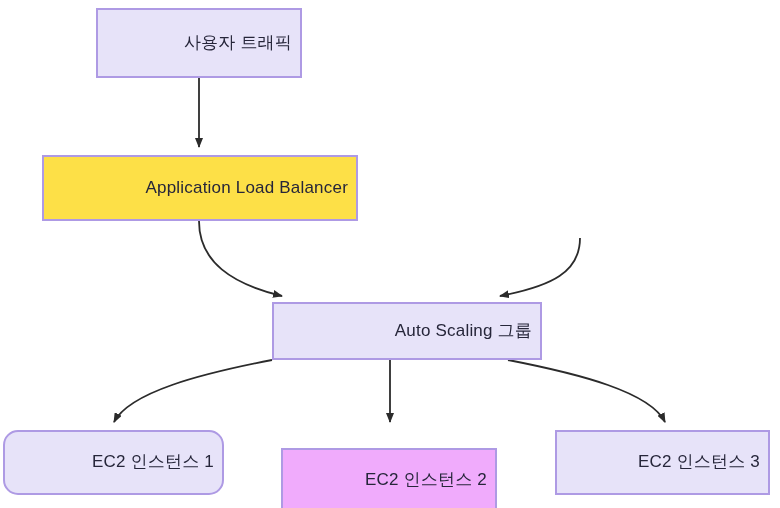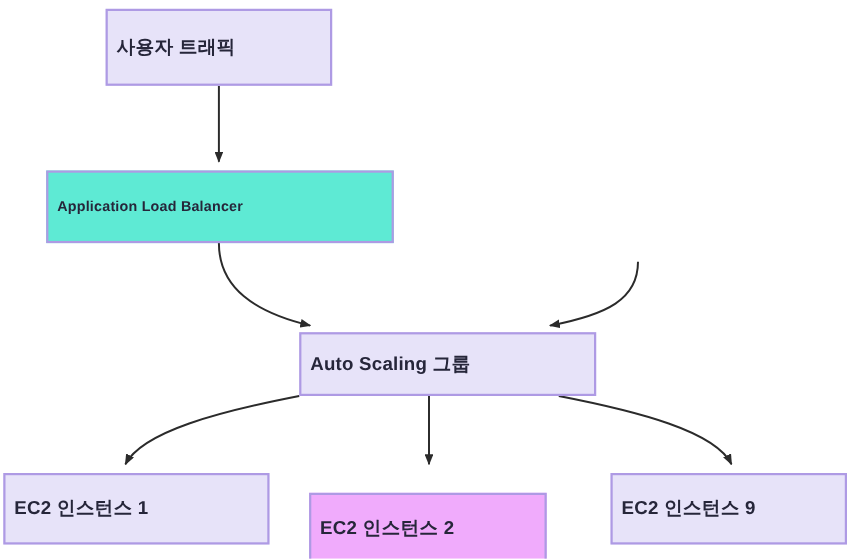--- a/index.html
+++ b/index.html
@@ -25,29 +25,28 @@
     height: 508px;
     pointer-events: none;
   }
   .node {
     position: absolute;
     box-sizing: border-box;
     background: #e7e3f9;
     border: 2px solid #ae9ae4;
     display: flex;
     align-items: center;
-    justify-content: flex-start;
+    justify-content: flex-end;
     text-align: center;
     color: #26263a;
     font-size: 17px;
     line-height: 1.45;
     letter-spacing: 0.2px;
     white-space: pre-line;
     padding: 0 8px;
-    font-weight: bold;
   }
   .node-label {
     display: block;
     white-space: pre-line;
   }
 </style>
 </head>
 <body>
 
 <div id="canvas" style="background: rgb(255, 255, 255);">
@@ -65,34 +64,34 @@
         <path d="M 272,360 C 200,374 130,392 114,422" fill="none" stroke="#2b2b2b" stroke-width="1.8" marker-end="url(#arrowhead)"></path>
         <path d="M 390,360 L 390,422" fill="none" stroke="#2b2b2b" stroke-width="1.8" marker-end="url(#arrowhead)"></path>
         <path d="M 508,360 C 580,374 650,392 665,422" fill="none" stroke="#2b2b2b" stroke-width="1.8" marker-end="url(#arrowhead)"></path>
       </g>
   </svg>
 
   <div class="node" style="left: 96px; top: 8px; width: 206px; height: 70px; font-size: 17px; background: rgb(231, 227, 249); border-color: rgb(174, 154, 228); color: rgb(38, 38, 58);">
     <span class="node-label">사용자 트래픽</span>
   </div>
 
-  <div class="node" style="left: 42px; top: 155px; width: 316px; height: 66px; font-size: 13px; background: #5eead4; border-color: rgb(174, 154, 228); color: rgb(38, 38, 58);">
+  <div class="node" style="left: 42px; top: 155px; width: 316px; height: 66px; font-size: 17px; background: #fde047; border-color: rgb(174, 154, 228); color: rgb(38, 38, 58);">
     <span class="node-label">Application Load Balancer</span>
   </div>
 
 
   <div class="node" style="left: 272px; top: 302px; width: 270px; height: 58px; font-size: 17px; background: rgb(231, 227, 249); border-color: rgb(174, 154, 228); color: rgb(38, 38, 58);">
     <span class="node-label">Auto Scaling 그룹</span>
   </div>
 
-  <div class="node" style="left: 3px; top: 430px; width: 242px; height: 65px; font-size: 17px; background: rgb(231, 227, 249); border-color: rgb(174, 154, 228); color: rgb(38, 38, 58);">
+  <div class="node" style="left: 3px; top: 430px; width: 221px; height: 65px; font-size: 17px; background: rgb(231, 227, 249); border-color: rgb(174, 154, 228); color: rgb(38, 38, 58); border-radius: 15px;">
     <span class="node-label">EC2 인스턴스 1</span>
   </div>
 
   <div class="node" style="left: 281px; top: 448px; width: 216px; height: 65px; font-size: 17px; background: #f0abfc; border-color: rgb(174, 154, 228); color: rgb(38, 38, 58);">
     <span class="node-label">EC2 인스턴스 2</span>
   </div>
 
   <div class="node" style="left: 555px; top: 430px; width: 215px; height: 65px; font-size: 17px; background: rgb(231, 227, 249); border-color: rgb(174, 154, 228); color: rgb(38, 38, 58);">
-    <span class="node-label">EC2 인스턴스 9</span>
+    <span class="node-label">EC2 인스턴스 3</span>
   </div>
 
 </div>
 
 </body></html>

